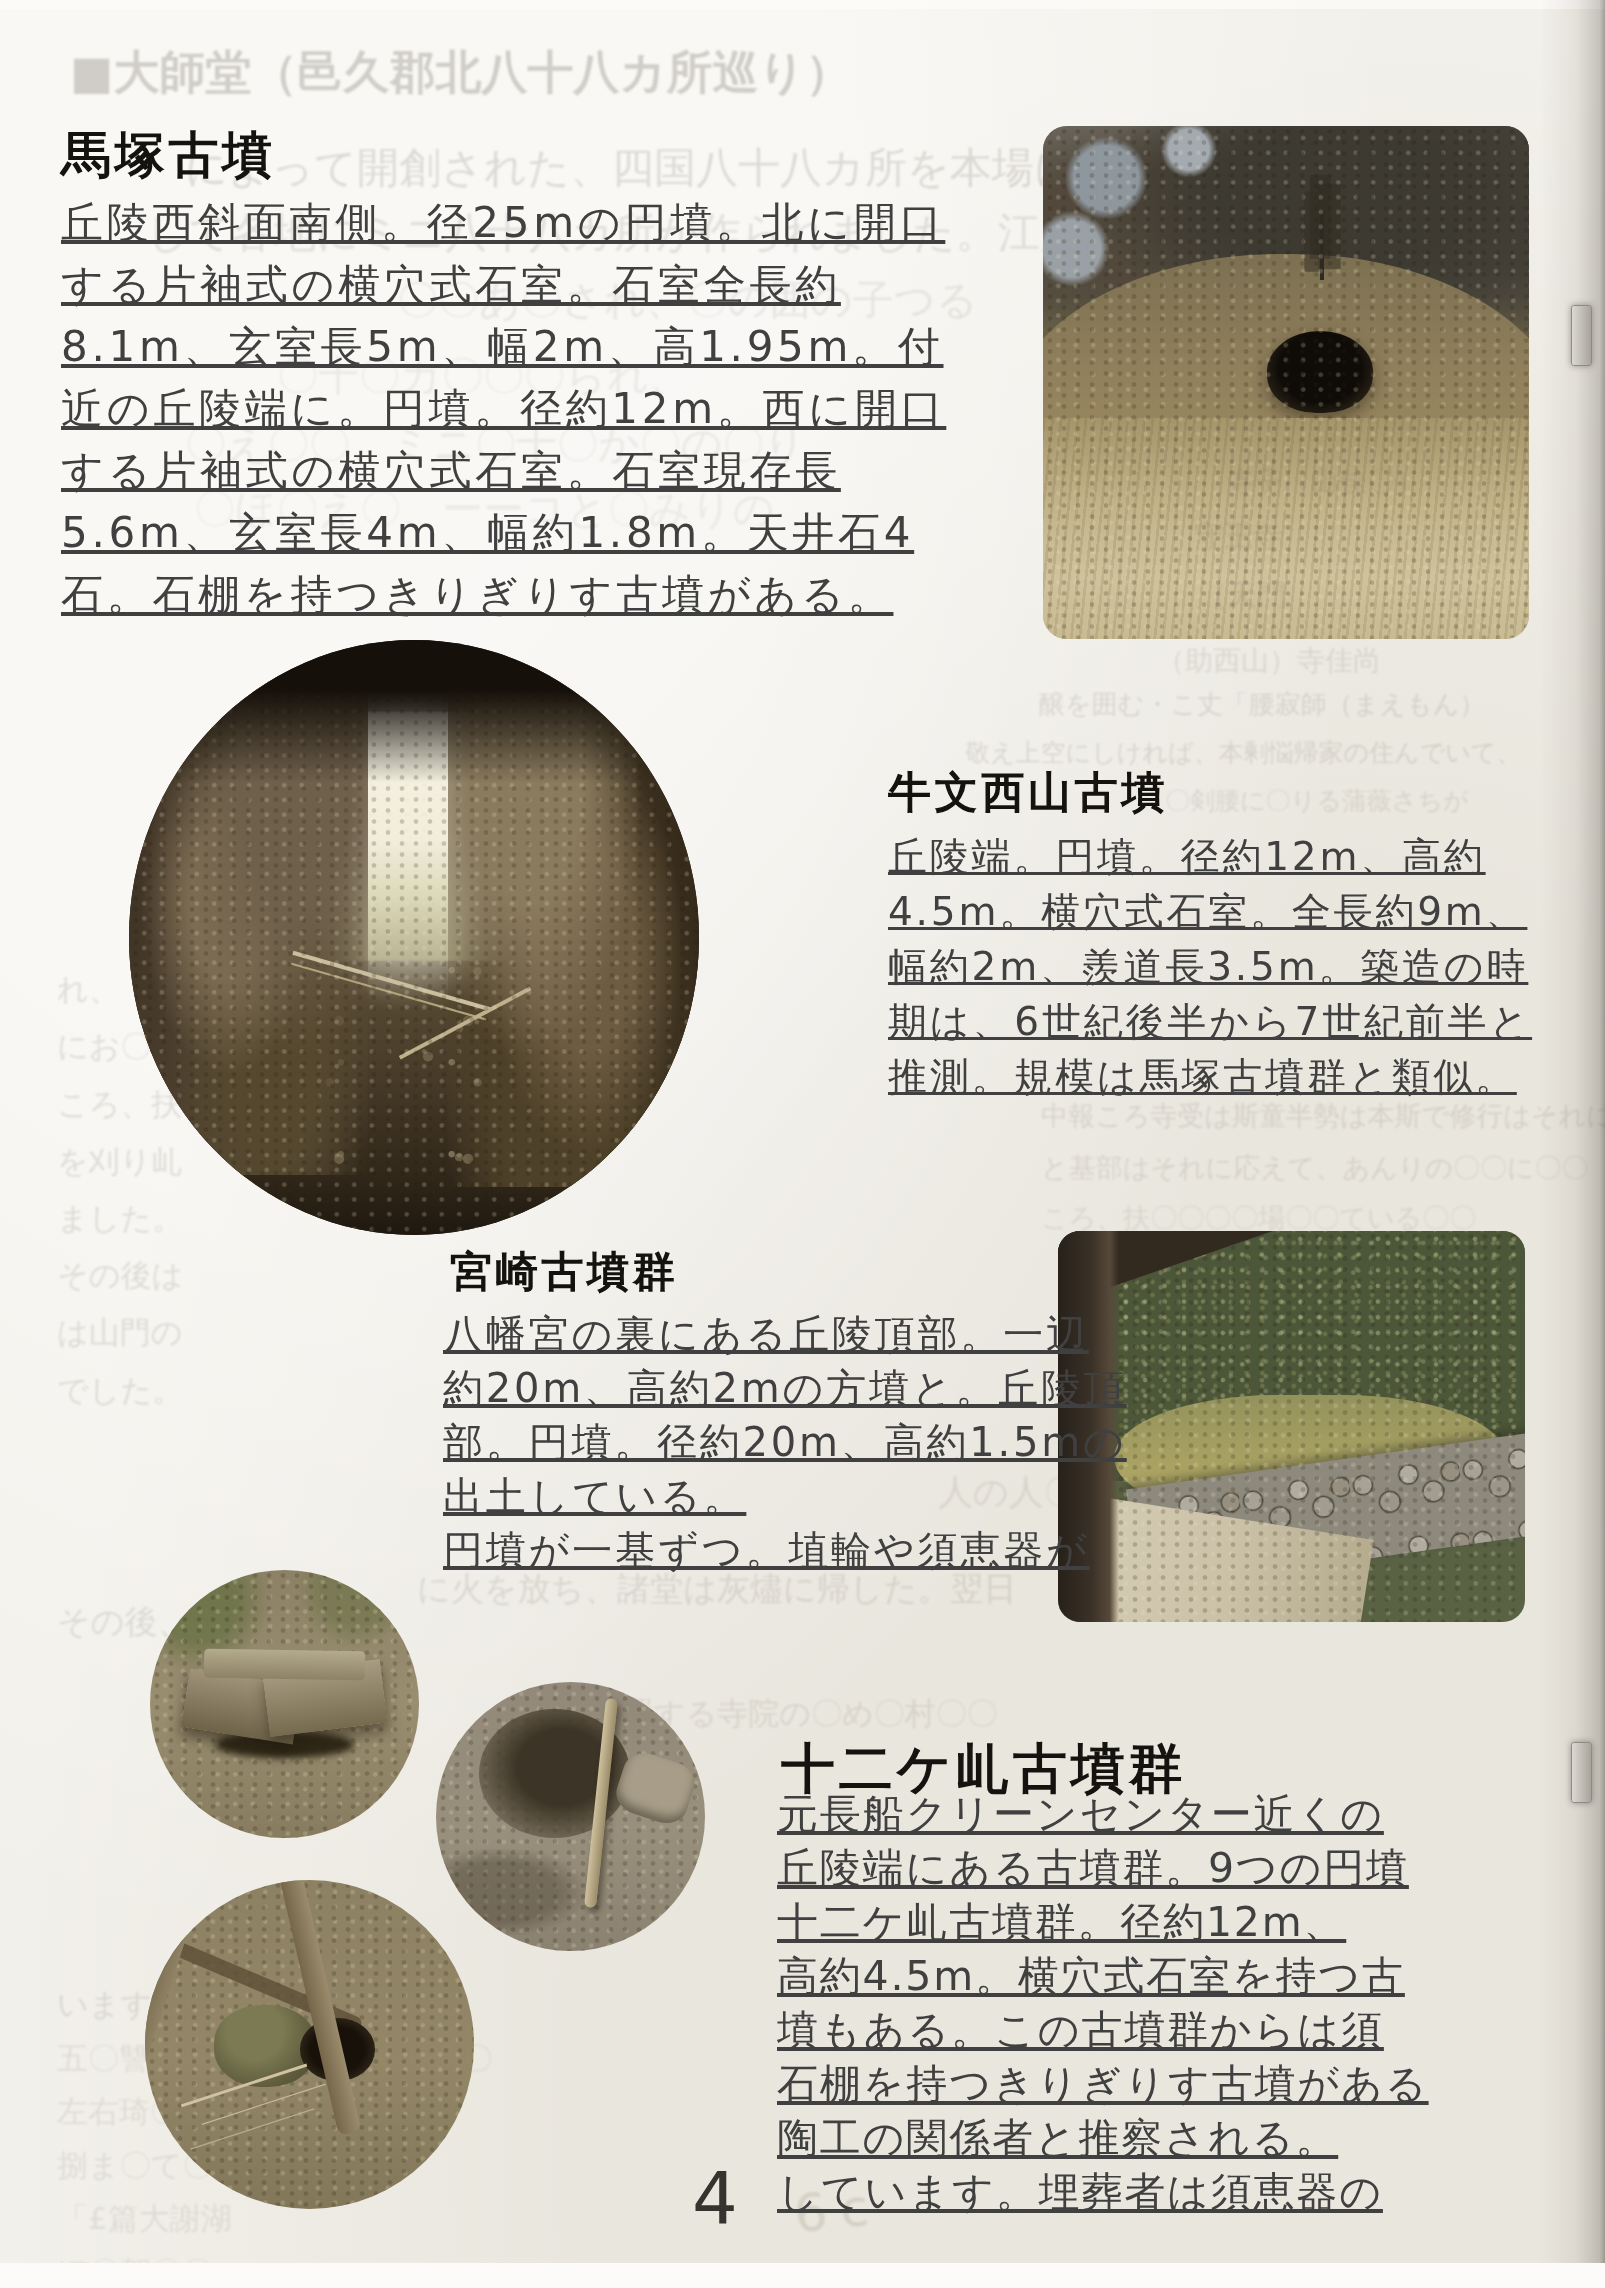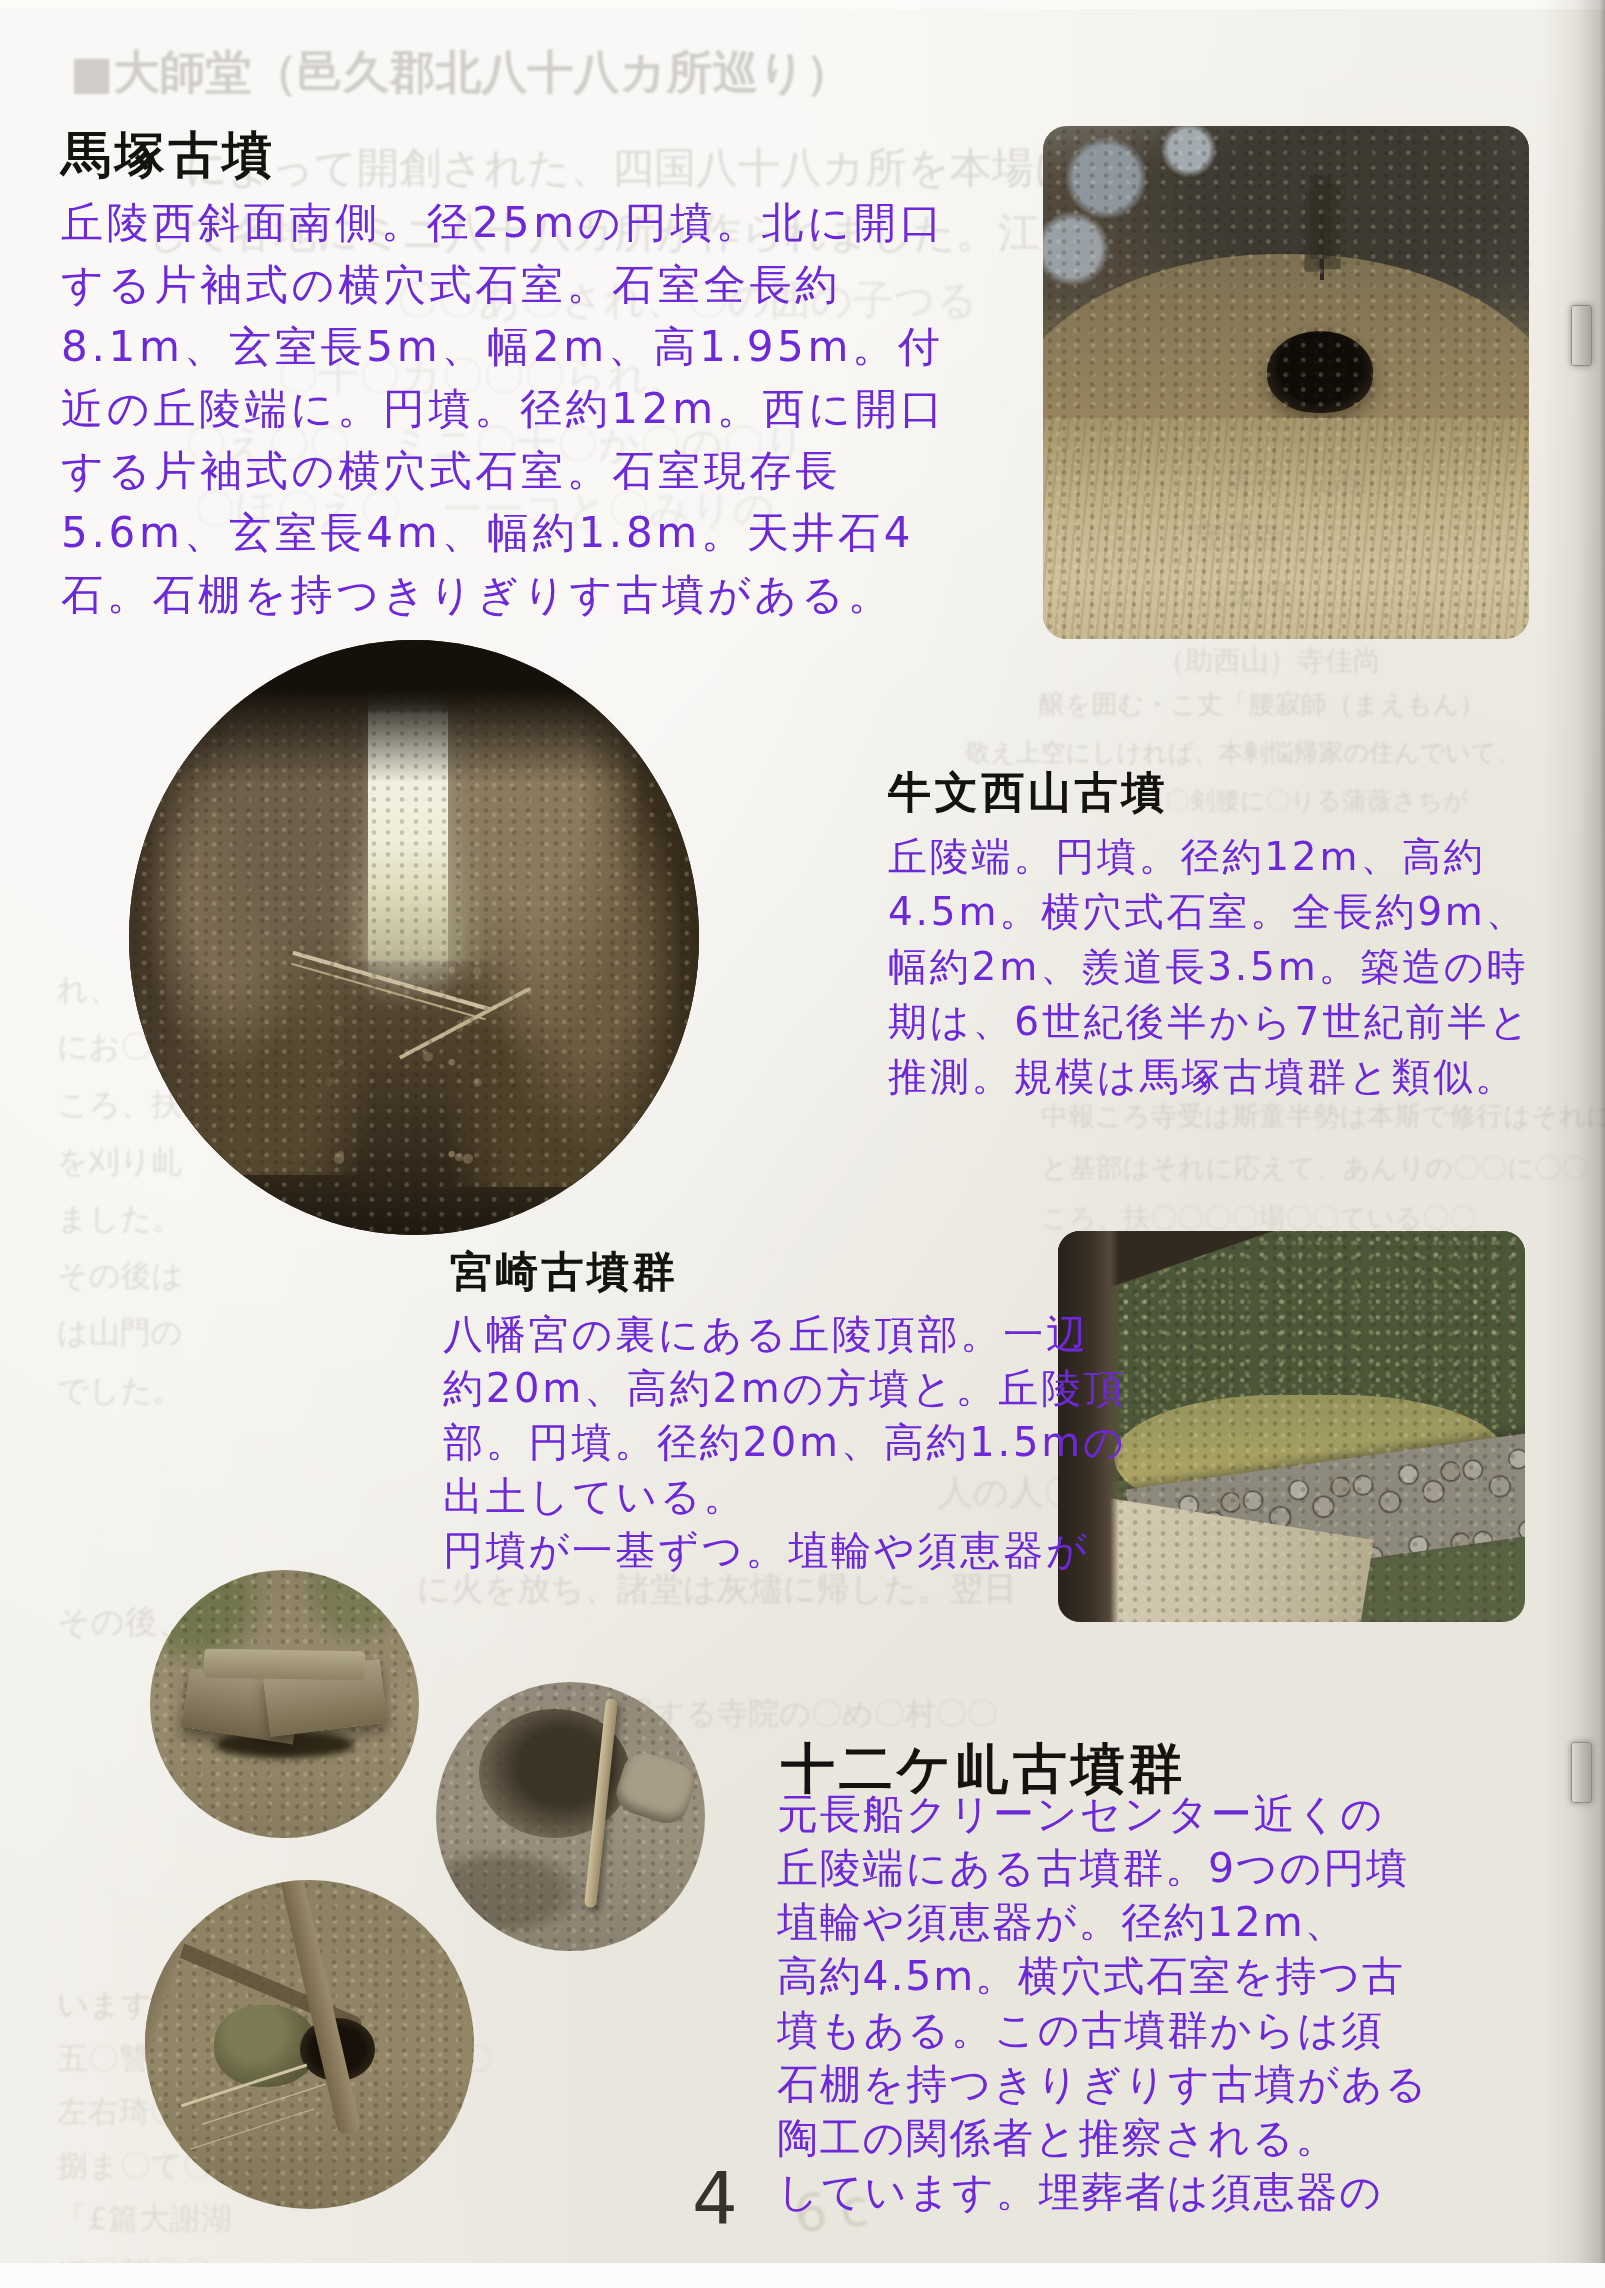--- a/index.html
+++ b/index.html
@@ -6,21 +6,21 @@
   .page{position:relative;width:1606px;height:2289px;overflow:hidden;
     background:#f2f0ea;
     font-family:"DejaVu Sans","Liberation Sans",sans-serif;}
   .page::before{content:"";position:absolute;inset:0;pointer-events:none;z-index:0;
     background:
       radial-gradient(ellipse at 18% 8%, rgba(255,255,255,.55) 0 28%, rgba(255,255,255,0) 60%),
       radial-gradient(ellipse at 85% 92%, rgba(180,170,150,.14) 0 40%, rgba(180,170,150,0) 70%);}
   
   .hd{position:absolute;z-index:4;margin:0;color:#15130f;font-weight:normal;white-space:nowrap;
       -webkit-text-stroke:1.5px #15130f;letter-spacing:3.7px;}
-  .para{position:absolute;z-index:4;color:#6d28d9;white-space:nowrap;}
+  .para{position:absolute;z-index:4;color:#404040;white-space:nowrap;text-decoration:underline;}
   .bl{white-space:nowrap;}
   .pagenum{position:absolute;z-index:4;left:692px;top:2156px;font-size:72px;color:#35332d;letter-spacing:0;}
   .watermark{position:absolute;z-index:1;left:794px;top:2180px;font-size:52px;color:#c7c2b4;
       opacity:.6;transform:rotate(-6deg);letter-spacing:13px;filter:blur(0.9px);}
   
   .ghost{position:absolute;z-index:1;color:#5e564a;white-space:nowrap;filter:blur(1.2px);}
   .ghost.bold{font-weight:bold;}
   .ghost.over{z-index:3;}
   
   .photo{position:absolute;z-index:2;overflow:hidden;}
@@ -277,21 +277,21 @@
     <div class="bl">約20m、高約2mの方墳と。丘陵頂</div>
     <div class="bl">部。円墳。径約20m、高約1.5mの</div>
     <div class="bl">出土している。</div>
     <div class="bl">円墳が一基ずつ。埴輪や須恵器が</div>
   </div>
 
   <h2 class="hd" style="left:781px;top:1733px;font-size:54px">十二ケ乢古墳群</h2>
   <div class="para" style="left:777px;top:1787px;font-size:41px;line-height:54px;letter-spacing:1.8px">
     <div class="bl">元長船クリーンセンター近くの</div>
     <div class="bl">丘陵端にある古墳群。9つの円墳</div>
-    <div class="bl">埴輪や須恵器が。径約12m、</div>
+    <div class="bl">十二ケ乢古墳群。径約12m、</div>
     <div class="bl">高約4.5m。横穴式石室を持つ古</div>
     <div class="bl">墳もある。この古墳群からは須</div>
     <div class="bl">石棚を持つきりぎりす古墳がある</div>
     <div class="bl">陶工の関係者と推察される。</div>
     <div class="bl">しています。埋葬者は須恵器の</div>
   </div>
 
   <div class="pagenum">4</div>
 
   <div class="edge-top"></div>

